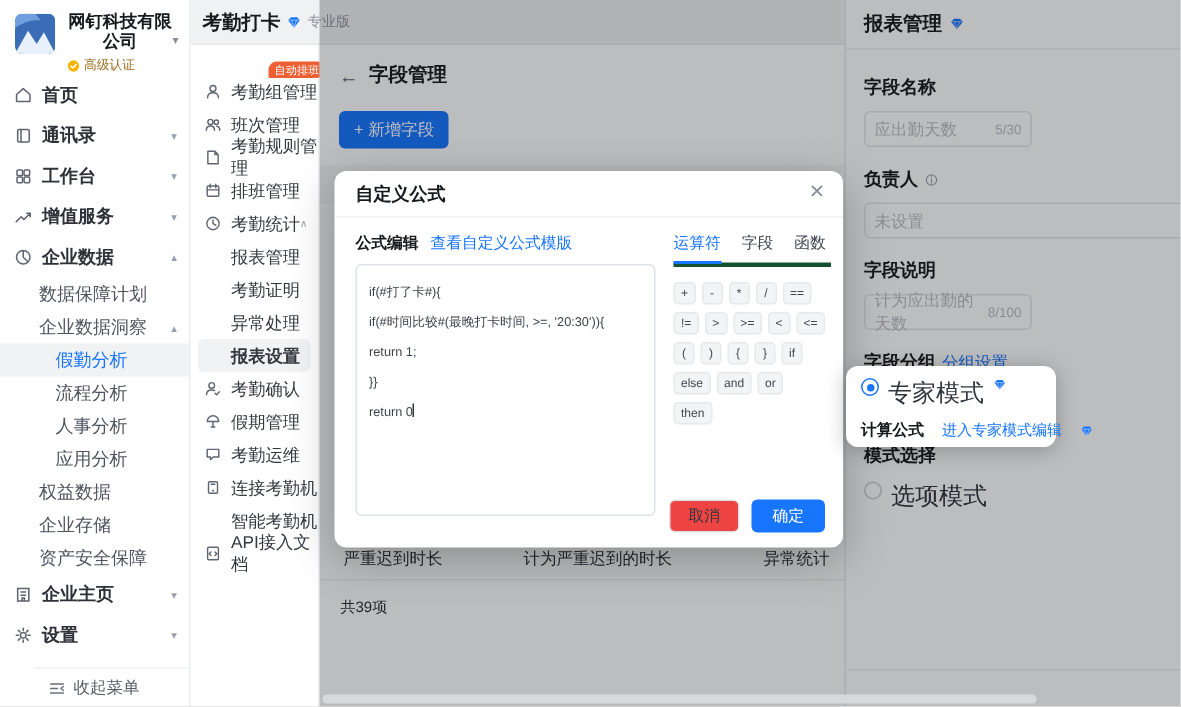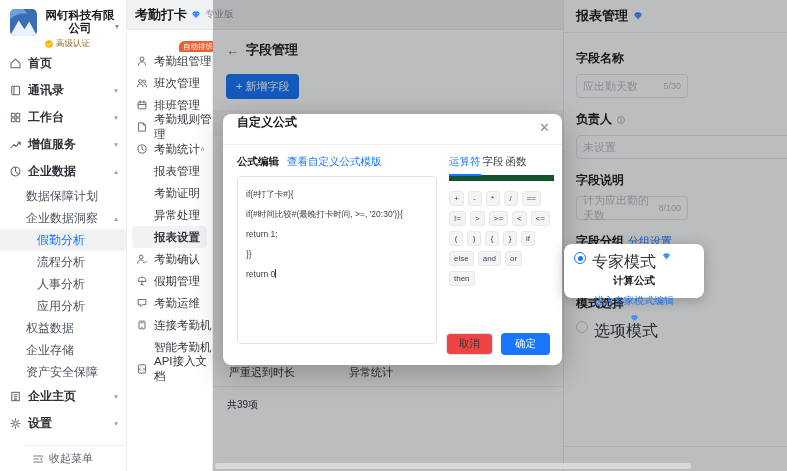--- a/index.html
+++ b/index.html
@@ -72,44 +72,44 @@
   .radio.on { border-color:#1775ff; position:relative; }
   .radio.on::after { content:""; position:absolute; left:2.5px; top:2.5px; width:5px; height:5px; border-radius:50%; background:#1775ff; }
   .d-footer { position:absolute; bottom:0; left:0; right:0; height:25px; border-top:1px solid #eef0f2; background:#fff; }
 
   
   .overlay { position:absolute; left:213px; top:0; right:0; bottom:0; background:rgba(15,17,20,0.28); z-index:20; }
   .scrollstrip { position:absolute; left:215px; top:463px; width:476px; height:6px; border-radius:3px; background:#d8d9db; z-index:21; }
 
   
   .modal { position:absolute; left:223px; top:114px; width:339px; height:251px; background:#fff; border-radius:8px; z-index:30; box-shadow:0 8px 30px rgba(0,0,0,.25); }
-  .m-head { height:31px; display:flex; padding-left:14px; font-size:12px; font-weight:bold; color:#171a1d; border-bottom:1px solid #f0f1f3; position:relative; }
+  .m-head { height:31px; display:flex; align-items:center; padding-left:14px; font-size:12px; font-weight:bold; color:#171a1d; border-bottom:1px solid #f0f1f3; position:relative; }
   .m-close { position:absolute; right:12px; top:7px; font-size:13px; color:#8a8f99; cursor:pointer; line-height:1; }
   .m-body { padding:10px 8px 0 14px; display:flex; }
   .m-left { width:200px; }
   .f-label-row { font-size:10.5px; display:flex; gap:8px; align-items:center; }
   .f-label { font-weight:bold; color:#171a1d; }
   .f-link { color:#1775ff; cursor:pointer; }
   .code { margin-top:7px; width:200px; height:168px; border:1px solid #dfe2e8; border-radius:4px; padding:7px 8px; font-size:8.5px; color:#3c414b; line-height:20px; }
   .cursor { display:inline-block; width:1px; height:9px; background:#33373e; vertical-align:-1px; }
   .m-right { flex:1; margin-left:12px; }
-  .tabs { display:flex; gap:2px; font-size:10.5px; color:#40454f; border-bottom:6px solid #14532d; padding-bottom:6px; }
+  .tabs { display:flex; gap:14px; font-size:10.5px; color:#40454f; border-bottom:3px solid #14532d; padding-bottom:6px; }
   .tab { cursor:pointer; position:relative; }
   .tab.on { color:#1775ff; }
   .tab.on::after { content:""; position:absolute; left:0; right:0; bottom:-7px; height:2px; background:#1775ff; }
   .ops { margin-top:10px; display:flex; flex-wrap:wrap; gap:5px 4px; width:102px; }
   .op { font-size:8px; min-width:14px; padding:2px 4px; background:#f3f4f6; border:1px solid #e6e8ec; border-radius:3px; color:#41464f; text-align:center; cursor:pointer; font-family:"Liberation Sans","DejaVu Sans",sans-serif; }
   .m-foot { position:absolute; bottom:10px; right:12px; display:flex; gap:8px; }
   .btn-def { height:22px; padding:0 12px; background:#ef4444; border:1px solid #dcdfe4; border-radius:4px; font-size:10.5px; color:#33373e; cursor:pointer; }
   .btn-ok { height:22px; padding:0 14px; background:#1775ff; border:none; border-radius:4px; font-size:10.5px; color:#fff; cursor:pointer; }
 
   
   .spotlight { position:absolute; left:564px; top:244px; width:140px; height:54px; background:#fff; border-radius:8px; z-index:30; padding:8px 10px; box-shadow:0 2px 14px rgba(0,0,0,.25); }
   .spotlight .radio-row { margin-top:0; white-space:nowrap; }
-  .sp-formula { margin-top:1px; display:flex; align-items:center; gap:6px; font-size:10px; white-space:nowrap;flex-direction:column; }
+  .sp-formula { margin-top:7px; display:flex; align-items:center; gap:12px; font-size:10px; white-space:nowrap; }
   .sp-formula .lab { font-weight:bold; color:#171a1d; font-size:10.5px; }
   .sp-formula .lnk { color:#1775ff; cursor:pointer; }
 </style>
 </head>
 <body>
 
 <svg width="0" height="0" style="position:absolute">
   <defs>
     <symbol id="i-home" viewBox="0 0 14 14">
         <path d="M2.2 6.5 L7 2.2 L11.8 6.5 V11.5 H2.2 Z" fill="none" stroke="currentColor" stroke-width="1.1" stroke-linejoin="round"></path>
@@ -329,29 +329,29 @@
           <span class="ribbon">自动排班</span>
         </div>
         <div class="s2-item">
           <svg class="ic">
               <use href="#i-people"></use>
             </svg>
           <span>班次管理</span>
         </div>
         <div class="s2-item">
           <svg class="ic">
+              <use href="#i-doc"></use>
+            </svg>
+          <span>考勤规则管理</span>
+        </div>
+        <div class="s2-item">
+          <svg class="ic">
               <use href="#i-calendar"></use>
             </svg>
           <span>排班管理</span>
-        </div>
-        <div class="s2-item">
-          <svg class="ic">
-              <use href="#i-doc"></use>
-            </svg>
-          <span>考勤规则管理</span>
         </div>
         <div class="s2-item">
           <svg class="ic">
               <use href="#i-clock"></use>
             </svg>
           <span>考勤统计</span>
           <span class="s2-chev">∧</span>
         </div>
         <div class="s2-item child">
           <span>报表管理</span>
@@ -411,20 +411,21 @@
             <button class="btn-pri"><span class="plus">+</span><span>新增字段</span></button>
           </div>
           <div class="thead">
             <span>名称</span>
             <span>字段描述</span>
             <span>字段分组</span>
           </div>
           <div class="spacer"></div>
           <div class="trow">
             <span>严重迟到时长</span>
+            <span>计为严重迟到的时长</span>
             <span>异常统计</span>
           </div>
           <div class="tdiv"></div>
           <div class="tfoot">
             <span>共39项</span>
           </div>
         </div>
       </main>
     </div>
   </div>

